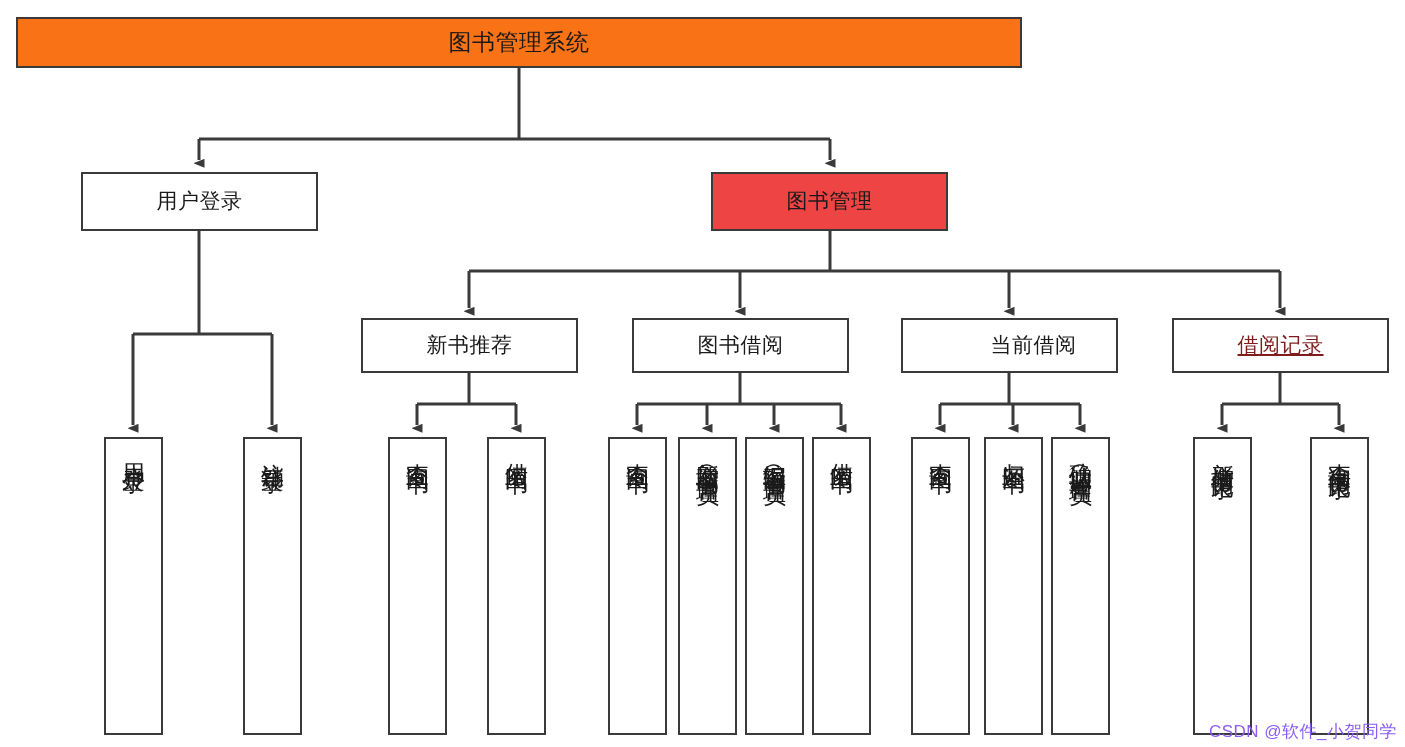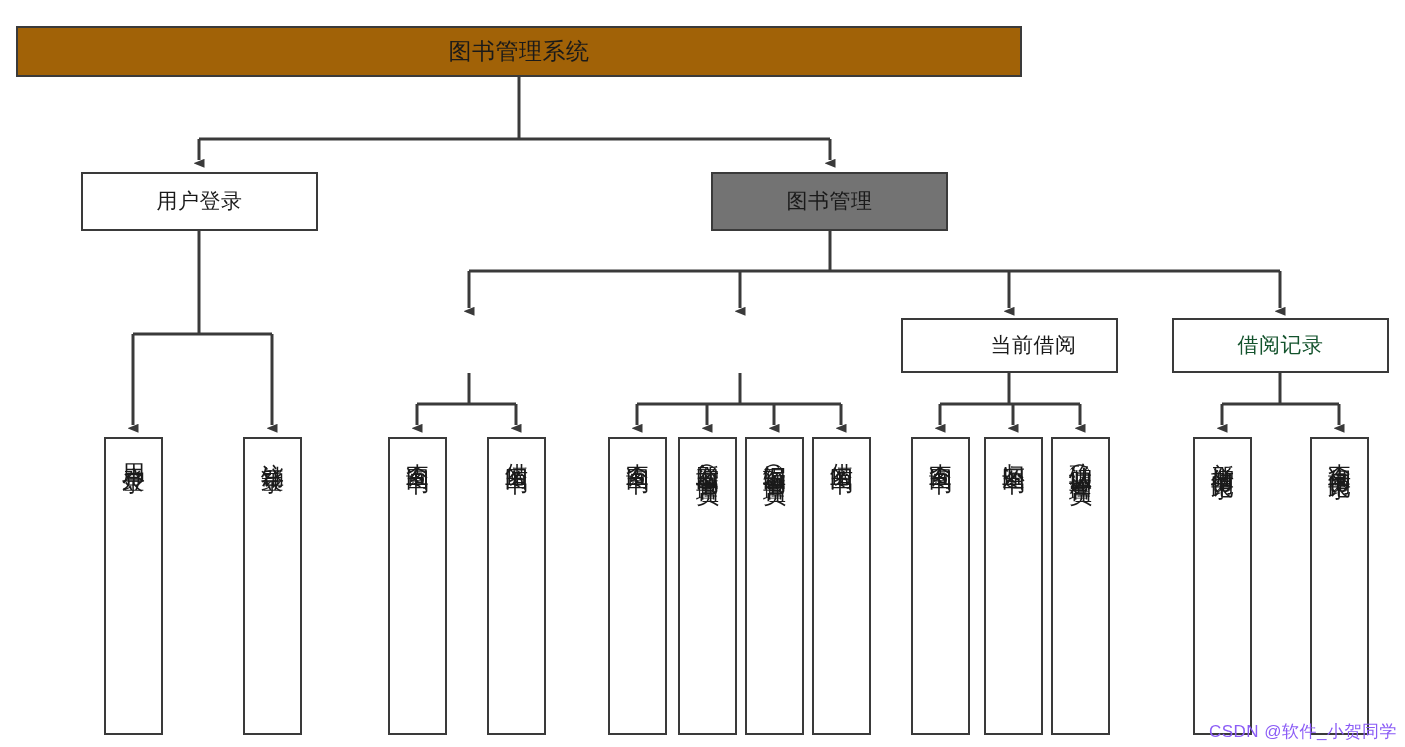--- a/index.html
+++ b/index.html
@@ -121,35 +121,41 @@
       <path d="M1013,404 L1013,425" marker-end="url(#arrow)"></path>
       <path d="M1080,404 L1080,425" marker-end="url(#arrow)"></path>
 
       <path d="M1280,373 L1280,404"></path>
       <path d="M1222,404 L1339,404"></path>
       <path d="M1222,404 L1222,425" marker-end="url(#arrow)"></path>
       <path d="M1339,404 L1339,425" marker-end="url(#arrow)"></path>
     </g>
   </svg>
 
-  <div class="node horiz" id="root-node" style="left: 16px; top: 26px; width: 1006px; height: 51px; border-color: rgb(58, 58, 58); background: #a16207; color: rgb(26, 26, 26);">
+  <div class="node horiz" id="root-node" style="left: 16px; top: 17px; width: 1006px; height: 51px; border-color: rgb(58, 58, 58); background: #f97316; color: rgb(26, 26, 26);">
     <span class="node-label">图书管理系统</span>
   </div>
 
   <div class="node horiz" style="left: 81px; top: 172px; width: 237px; height: 59px; border-color: rgb(58, 58, 58); background: rgb(255, 255, 255); color: rgb(26, 26, 26);">
     <span class="node-label">用户登录</span>
   </div>
-  <div class="node horiz" style="left: 711px; top: 172px; width: 237px; height: 59px; border-color: rgb(58, 58, 58); background: #737373; color: rgb(26, 26, 26);">
+  <div class="node horiz" style="left: 711px; top: 172px; width: 237px; height: 59px; border-color: rgb(58, 58, 58); background: #ef4444; color: rgb(26, 26, 26);">
     <span class="node-label">图书管理</span>
   </div>
 
+  <div class="node horiz" style="left: 361px; top: 318px; width: 217px; height: 55px; border-color: rgb(58, 58, 58); background: rgb(255, 255, 255); color: rgb(26, 26, 26);">
+    <span class="node-label">新书推荐</span>
+  </div>
+  <div class="node horiz" style="left: 632px; top: 318px; width: 217px; height: 55px; border-color: rgb(58, 58, 58); background: rgb(255, 255, 255); color: rgb(26, 26, 26);">
+    <span class="node-label">图书借阅</span>
+  </div>
   <div class="node horiz" style="left: 901px; top: 318px; width: 217px; height: 55px; border-color: rgb(58, 58, 58); background: rgb(255, 255, 255); color: rgb(26, 26, 26); padding-left: 48px;">
     <span class="node-label">当前借阅</span>
   </div>
-  <div class="node horiz" style="left: 1172px; top: 318px; width: 217px; height: 55px; border-color: rgb(58, 58, 58); background: rgb(255, 255, 255); color: #14532d;">
+  <div class="node horiz" style="left: 1172px; top: 318px; width: 217px; height: 55px; border-color: rgb(58, 58, 58); background: rgb(255, 255, 255); color: #7f1d1d; text-decoration: underline;">
     <span class="node-label">借阅记录</span>
   </div>
 
   <div class="node vert" style="left: 104px; top: 437px; width: 59px; height: 298px; border-color: rgb(58, 58, 58); background: rgb(255, 255, 255); color: rgb(26, 26, 26);">
     <span class="node-label">用户登录</span>
   </div>
   <div class="node vert" style="left: 243px; top: 437px; width: 59px; height: 298px; border-color: rgb(58, 58, 58); background: rgb(255, 255, 255); color: rgb(26, 26, 26);">
     <span class="node-label">注销登录</span>
   </div>
   <div class="node vert" style="left: 388px; top: 437px; width: 59px; height: 298px; border-color: rgb(58, 58, 58); background: rgb(255, 255, 255); color: rgb(26, 26, 26);">

